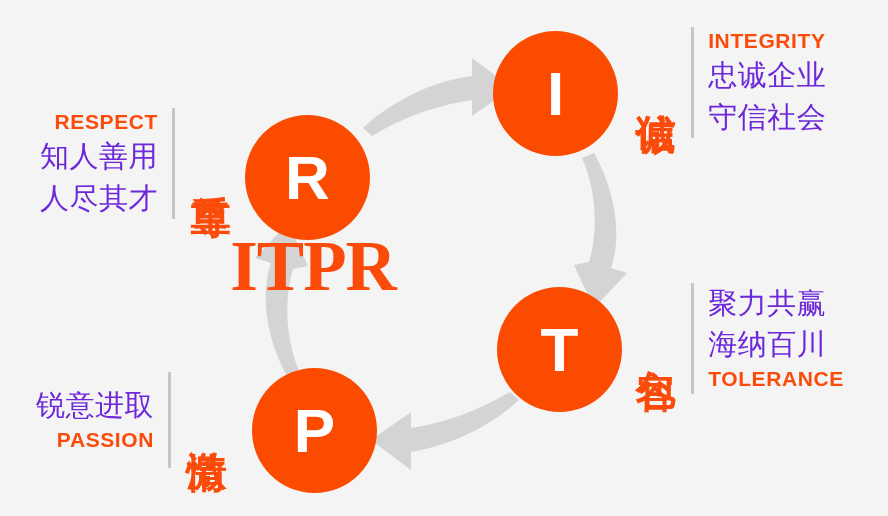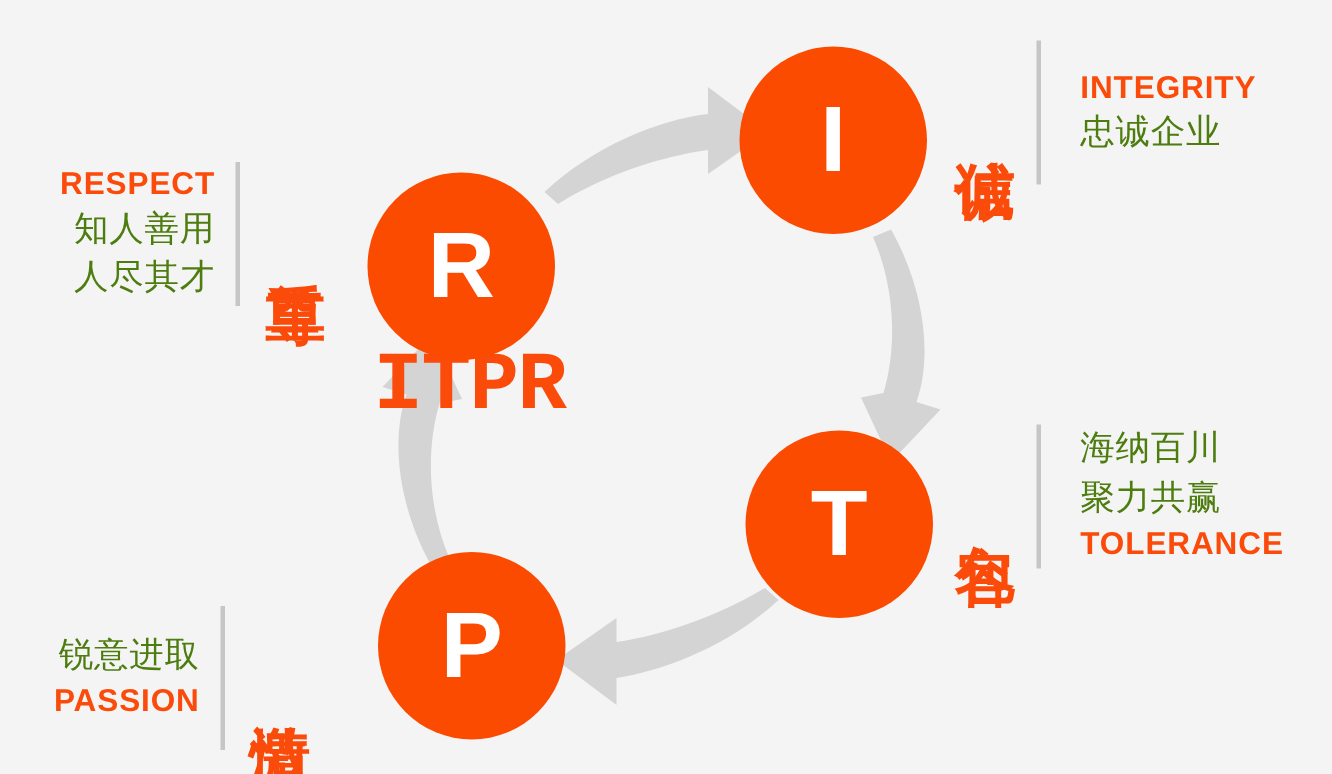--- a/index.html
+++ b/index.html
@@ -46,25 +46,25 @@
   #node-p { left: 252px; top: 368px; }
 
   
   #center-word {
     position: absolute;
     left: 0;
     top: 226px;
     width: 720px;
     text-align: center;
     color: #fb4b0a;
-    font-size: 55px;
+    font-size: 71px;
     font-weight: bold;
     letter-spacing: -1px;
     z-index: 2;
-    font-family: Liberation Mono, monospace;
+    font-family: Liberation Serif, serif;
   }
   #center-word .shift { position: relative; left: -47px; }
 
   
   #arrows {
     position: absolute;
     left: 0; top: 0;
     width: 888px;
     height: 516px;
     z-index: 1;
@@ -100,34 +100,34 @@
   }
   .desc .en {
     color: #fb4b0a;
     font-weight: bold;
     font-size: 21px;
     letter-spacing: 0.6px;
     line-height: 1.35;
     font-family: "Liberation Sans", "DejaVu Sans", sans-serif;
   }
   .desc .cn {
-    color: #4d7c0f;
-    font-size: 23px;
+    color: #6d28d9;
+    font-size: 29px;
     line-height: 1.42;
     letter-spacing: 0.5px;
-    font-family: Liberation Mono, monospace;
+    font-family: Liberation Serif, serif;
   }
   .align-right { text-align: center; align-items: flex-end; }
-  .align-left  { text-align: left;  align-items: flex-start; margin-left: 12px; }
+  .align-left  { text-align: left;  align-items: flex-start; }
 
   
   #block-respect   { left: 40px;  top: 108px; }
   #block-integrity { left: 634px; top: 27px; }
   #block-tolerance { left: 634px; top: 283px; }
-  #block-passion   { left: 36px;  top: 372px; margin-top: 32px; }
+  #block-passion   { left: 36px;  top: 372px; }
 </style>
 </head>
 <body>
 
 <div id="stage">
 
   <svg id="arrows" viewBox="0 0 888 516" width="888" height="516" aria-hidden="true">
 
     <path fill="#d4d4d4" d="M 363,128
              C 395,98 438,80 472,76
@@ -192,29 +192,30 @@
     <div class="divider"></div>
     <div class="vert">尊重</div>
   </div>
 
   <div class="block" id="block-integrity">
     <div class="vert">诚信</div>
     <div class="divider"></div>
     <div class="desc align-left">
       <div class="en">INTEGRITY</div>
       <div class="cn">忠诚企业</div>
+      <div class="cn">守信社会</div>
     </div>
   </div>
 
   <div class="block" id="block-tolerance">
     <div class="vert">包容</div>
     <div class="divider"></div>
     <div class="desc align-left">
+      <div class="cn">聚力共赢</div>
       <div class="cn">海纳百川</div>
-      <div class="cn">聚力共赢</div>
       <div class="en">TOLERANCE</div>
     </div>
   </div>
 
   <div class="block" id="block-passion">
     <div class="desc align-right">
       <div class="cn">锐意进取</div>
       <div class="en">PASSION</div>
     </div>
     <div class="divider"></div>

